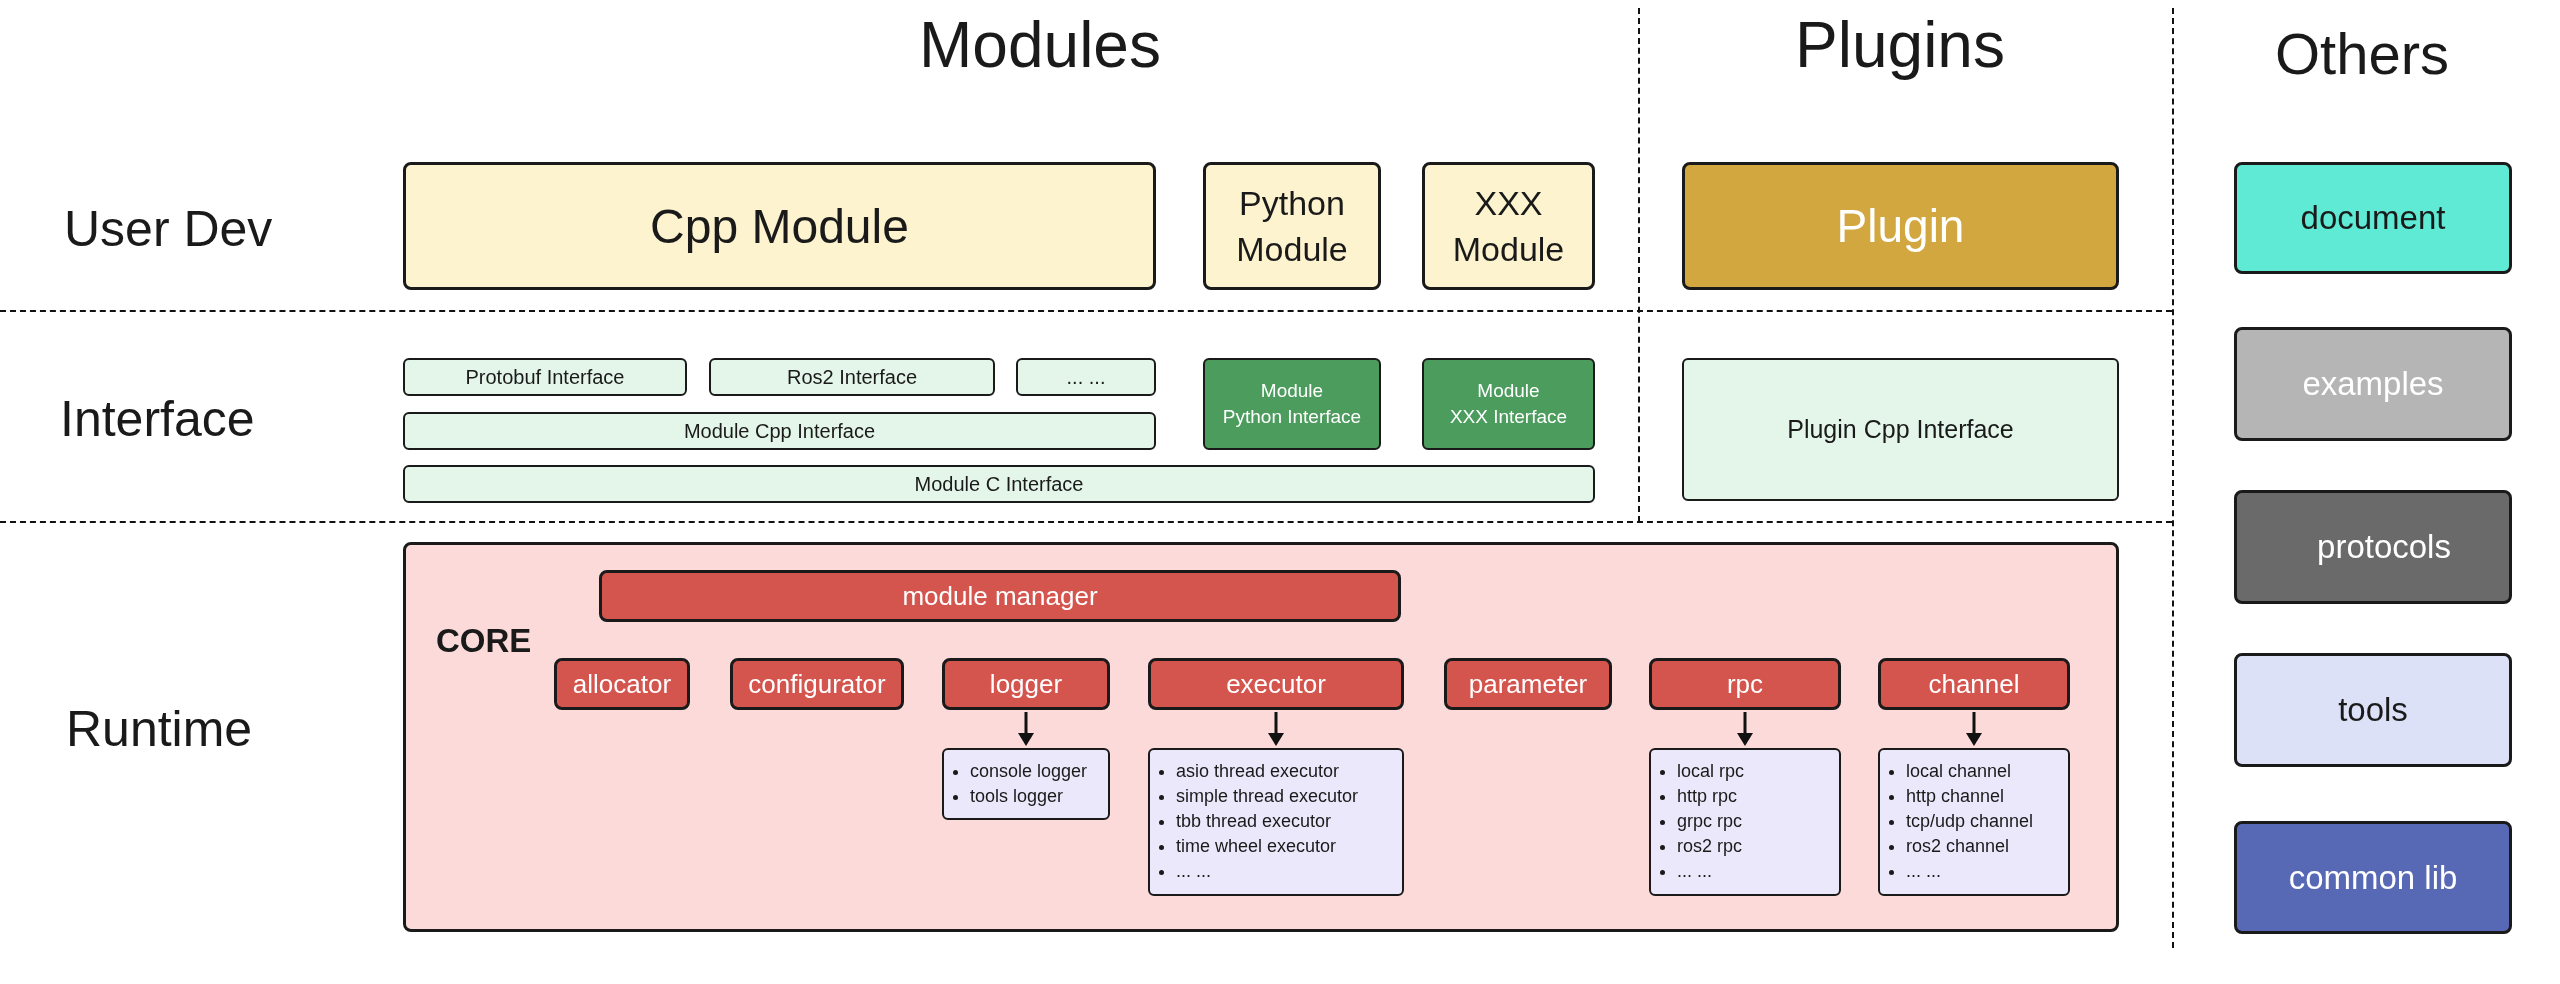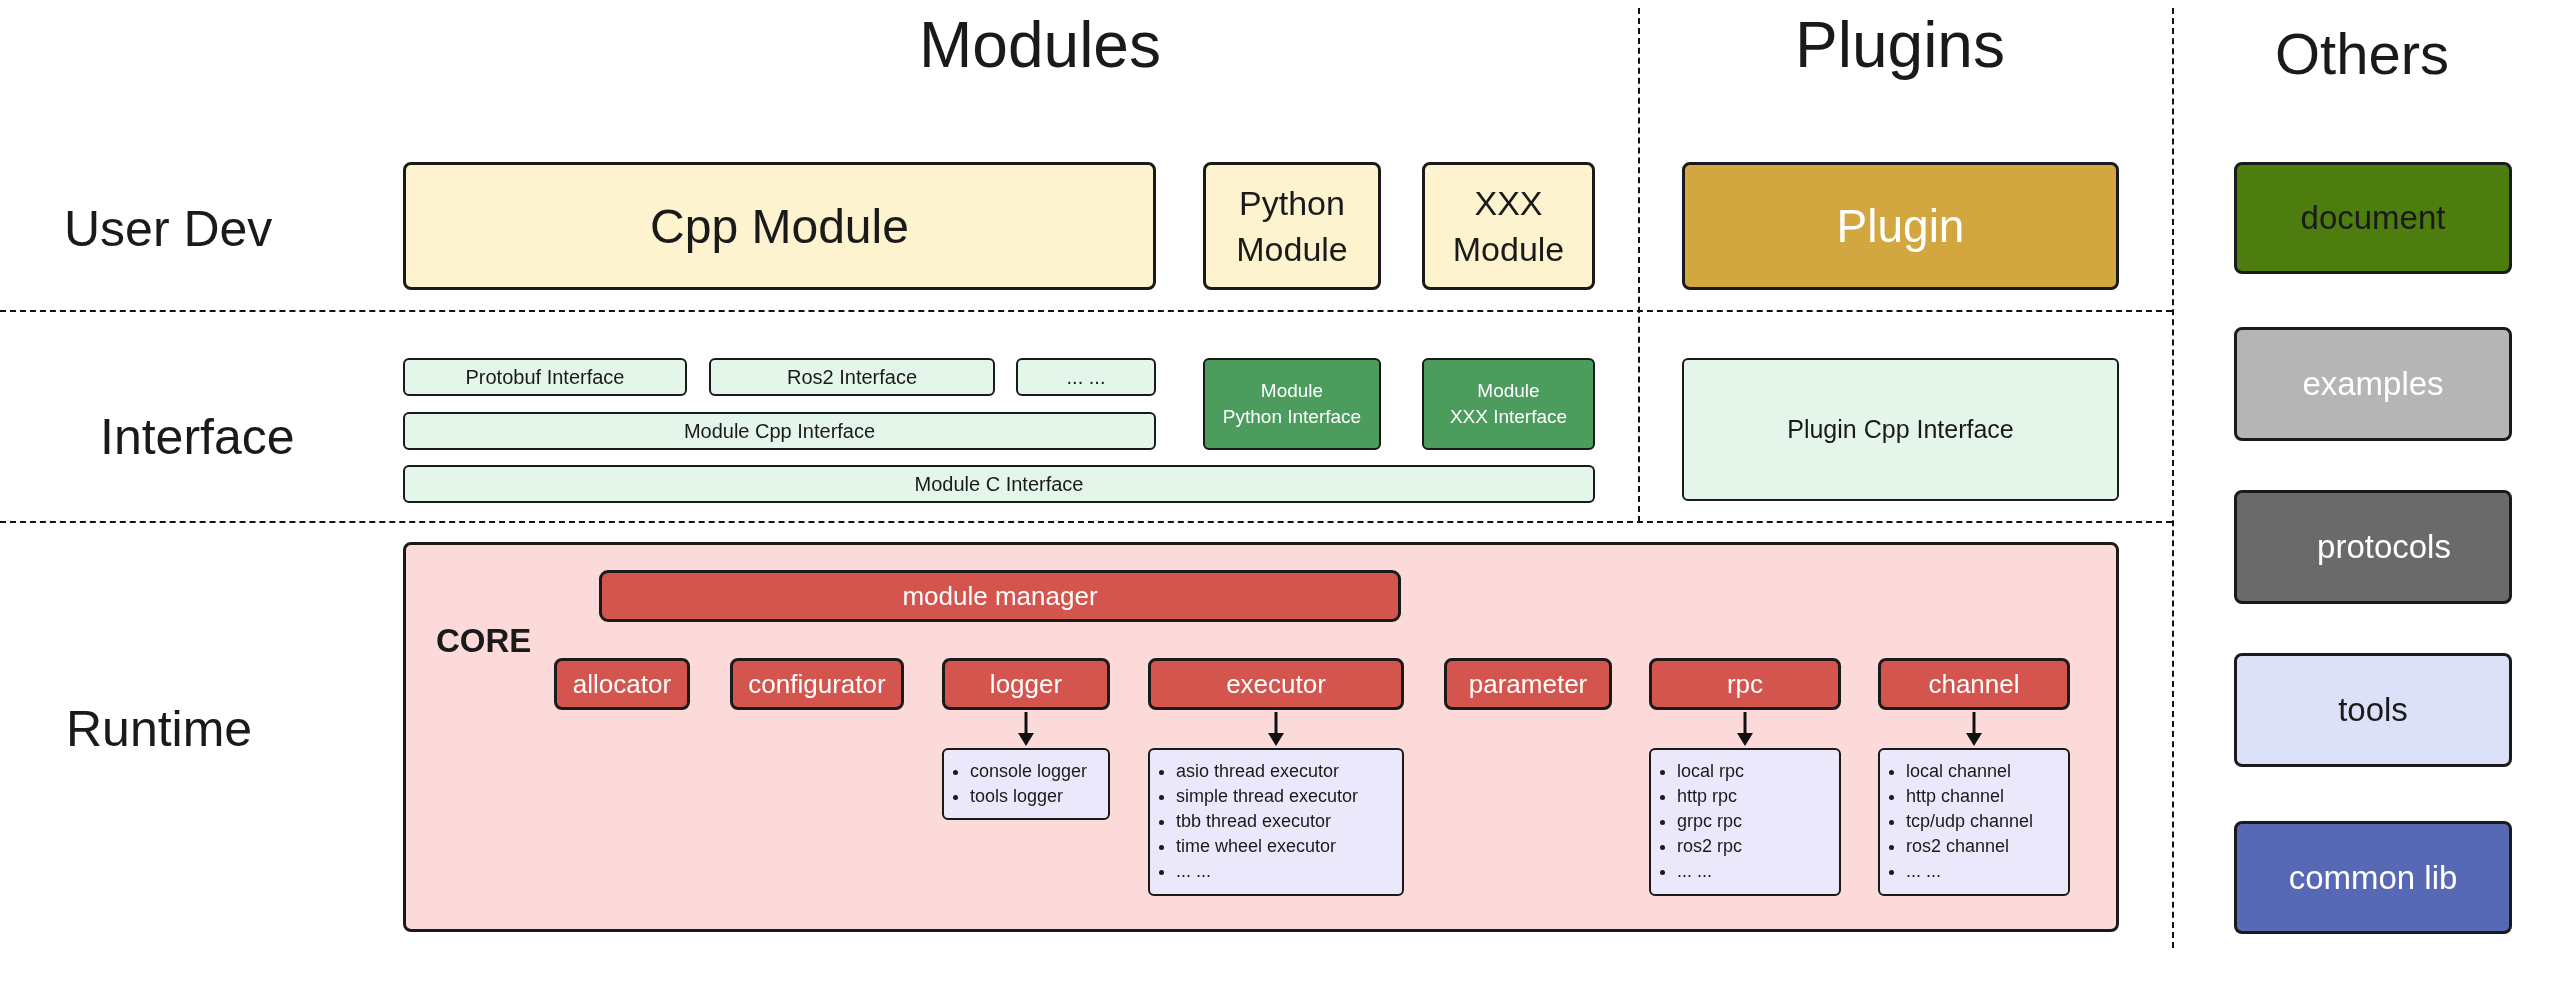--- a/index.html
+++ b/index.html
@@ -17,21 +17,21 @@
   .thin { border-width:2px; border-radius:6px; }
   .pre { white-space:pre-line; }
 
   .cream   { background:#fdf3cf; }
   .gold    { background:#d2a73f; color:#ffffff; }
   .lgreen  { background:#e3f6e9; }
   .dgreen  { background:#4c9c5e; color:#ffffff; }
   .pink    { background:#fcdada; }
   .red     { background:#d4554e; color:#ffffff; }
   .lav     { background:#ece8fb; }
-  .glight  { background:#4d7c0f; }
+  .glight  { background:#5eead4; }
   .gmid    { background:#b5b5b5; color:#ffffff; }
   .gdark   { background:#6a6a6a; color:#ffffff; }
   .tools   { background:#dde1f8; }
   .indigo  { background:#5768b4; color:#ffffff; }
 
   .corelabel { position:absolute; font-size:33px; font-weight:700; color:#1a1a1a; }
 
   .listbox { justify-content:flex-start; align-items:flex-start; }
   .listbox ul { margin:0; padding:9px 6px 6px 26px; text-align:left; font-size:18px; line-height:25px; }
   .listbox li { padding-left:0; }
@@ -45,21 +45,21 @@
   <div class="vline" style="left:1638px; top:8px; height:514px;"></div>
   <div class="vline" style="left:2172px; top:8px; height:940px;"></div>
   <div class="hline" style="left:0; top:310px; width:2172px;"></div>
   <div class="hline" style="left:0; top:521px; width:2172px;"></div>
 
   <div class="title" style="left:640px; top:8px; width:800px;">Modules</div>
   <div class="title" style="left:1700px; top:8px; width:400px;">Plugins</div>
   <div class="title" style="left:2222px; top:20px; width:280px; font-size:58px;">Others</div>
 
   <div class="rowlabel" style="left:64px; top:200px;">User Dev</div>
-  <div class="rowlabel" style="left:60px; top:408px;margin-left:40px;">Interface</div>
+  <div class="rowlabel" style="left:60px; top:390px;">Interface</div>
   <div class="rowlabel" style="left:66px; top:700px;">Runtime</div>
 
   <div class="box cream" style="left:403px; top:162px; width:753px; height:128px; font-size:48px;">Cpp Module</div>
   <div class="box cream pre" style="left:1203px; top:162px; width:178px; height:128px; font-size:34px; line-height:46px;">Python
 Module</div>
   <div class="box cream pre" style="left:1422px; top:162px; width:173px; height:128px; font-size:34px; line-height:46px;">XXX
 Module</div>
   <div class="box gold" style="left:1682px; top:162px; width:437px; height:128px; font-size:46px;">Plugin</div>
   <div class="box glight" style="left:2234px; top:162px; width:278px; height:112px; font-size:33px;">document</div>
 
@@ -71,21 +71,21 @@
   <div class="box dgreen thin pre" style="left:1203px; top:358px; width:178px; height:92px; font-size:19px; line-height:26px;">Module
 Python Interface</div>
   <div class="box dgreen thin pre" style="left:1422px; top:358px; width:173px; height:92px; font-size:19px; line-height:26px;">Module
 XXX Interface</div>
   <div class="box lgreen thin" style="left:1682px; top:358px; width:437px; height:143px; font-size:25px;">Plugin Cpp Interface</div>
   <div class="box gmid" style="left:2234px; top:327px; width:278px; height:114px; font-size:33px;">examples</div>
 
   <div class="box pink" style="left:403px; top:542px; width:1716px; height:390px;"></div>
   <div class="corelabel" style="left:436px; top:622px;">CORE</div>
 
-  <div class="box red" style="left:599px; top:570px; width:802px; height:52px; font-size:26px;border-radius:9px;">module manager</div>
+  <div class="box red" style="left:599px; top:570px; width:802px; height:52px; font-size:26px;">module manager</div>
 
   <div class="box red" style="left:554px; top:658px; width:136px; height:52px; font-size:26px;">allocator</div>
   <div class="box red" style="left:730px; top:658px; width:174px; height:52px; font-size:26px;">configurator</div>
   <div class="box red" style="left:942px; top:658px; width:168px; height:52px; font-size:26px;">logger</div>
   <div class="box red" style="left:1148px; top:658px; width:256px; height:52px; font-size:26px;">executor</div>
   <div class="box red" style="left:1444px; top:658px; width:168px; height:52px; font-size:26px;">parameter</div>
   <div class="box red" style="left:1649px; top:658px; width:192px; height:52px; font-size:26px;">rpc</div>
   <div class="box red" style="left:1878px; top:658px; width:192px; height:52px; font-size:26px;">channel</div>
 
   <svg class="arrow" style="left:1014px; top:712px;" width="24" height="34">

